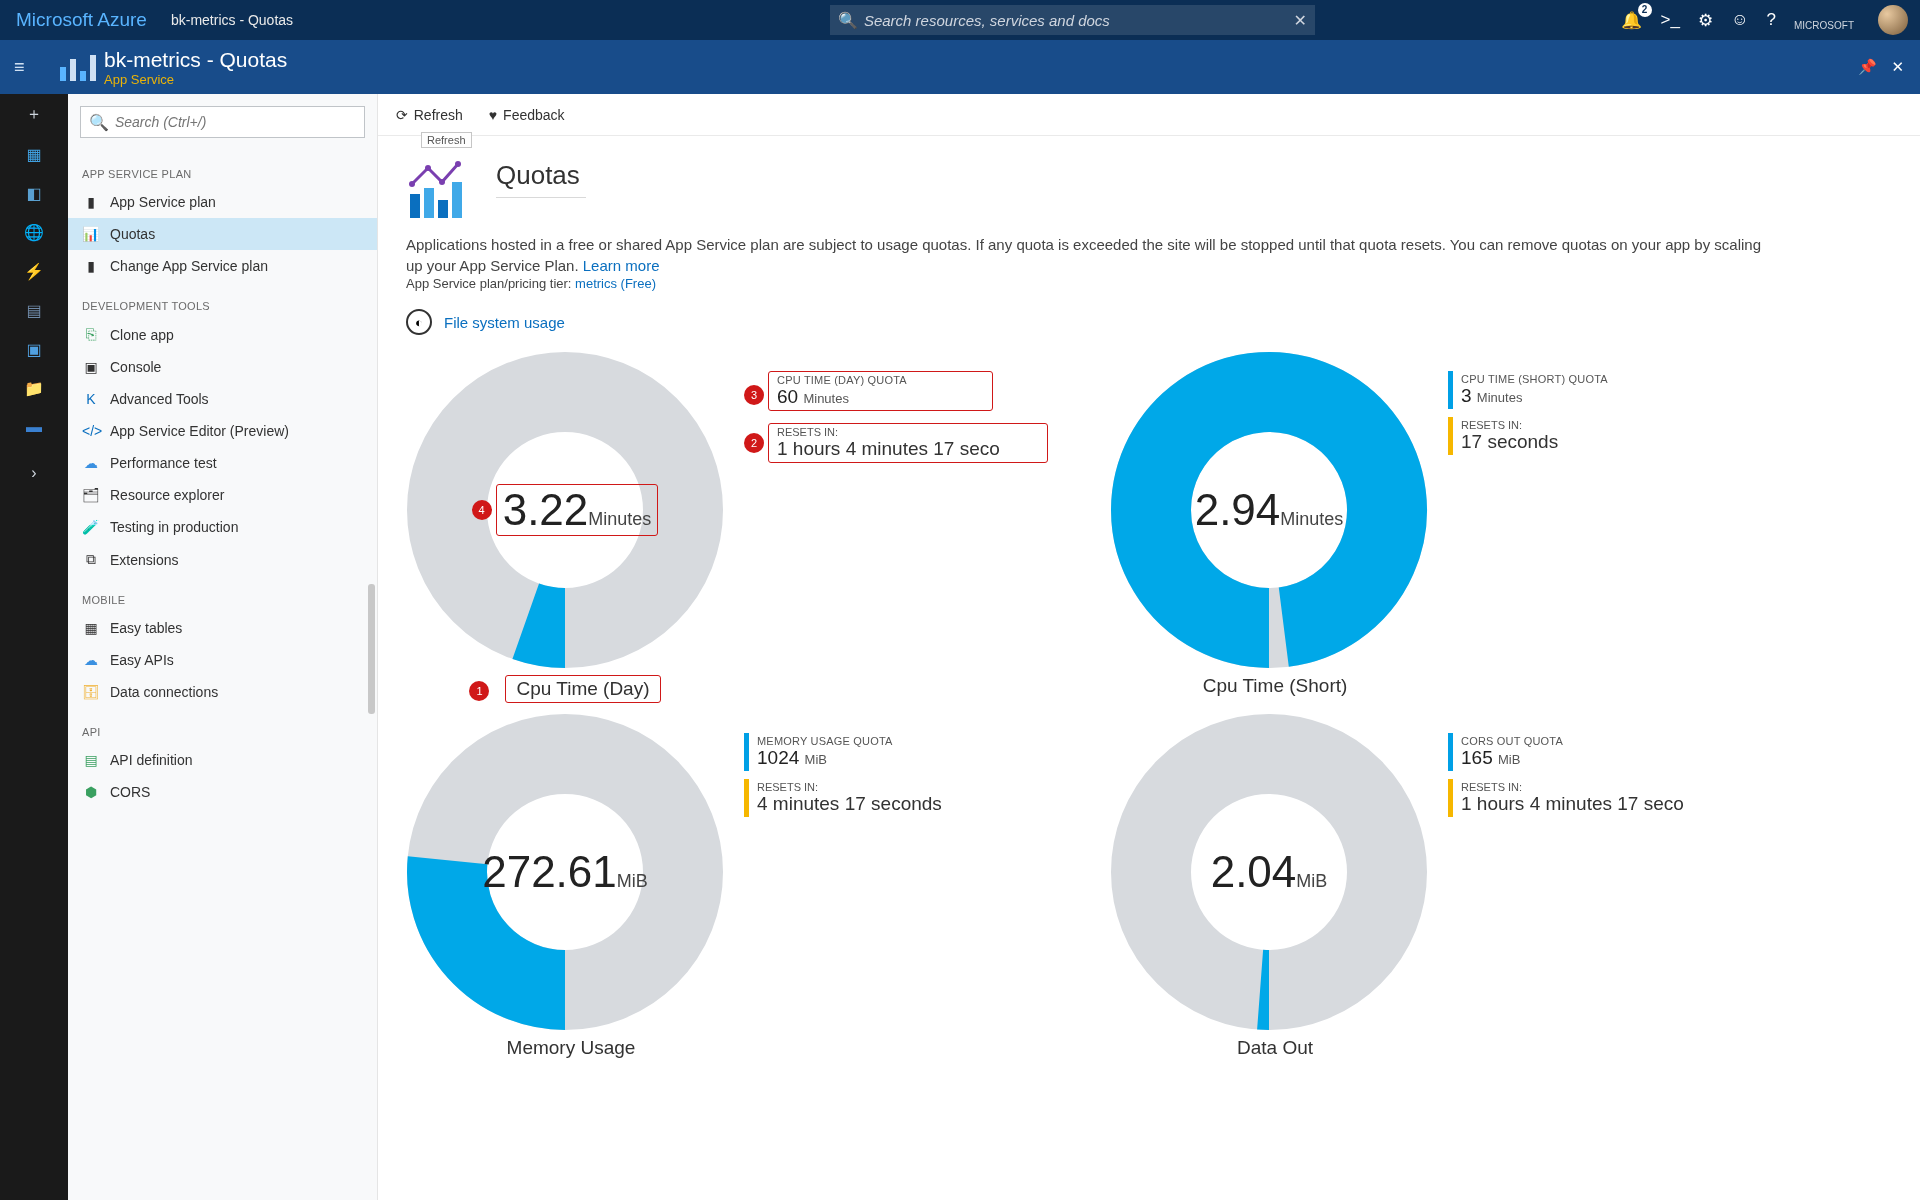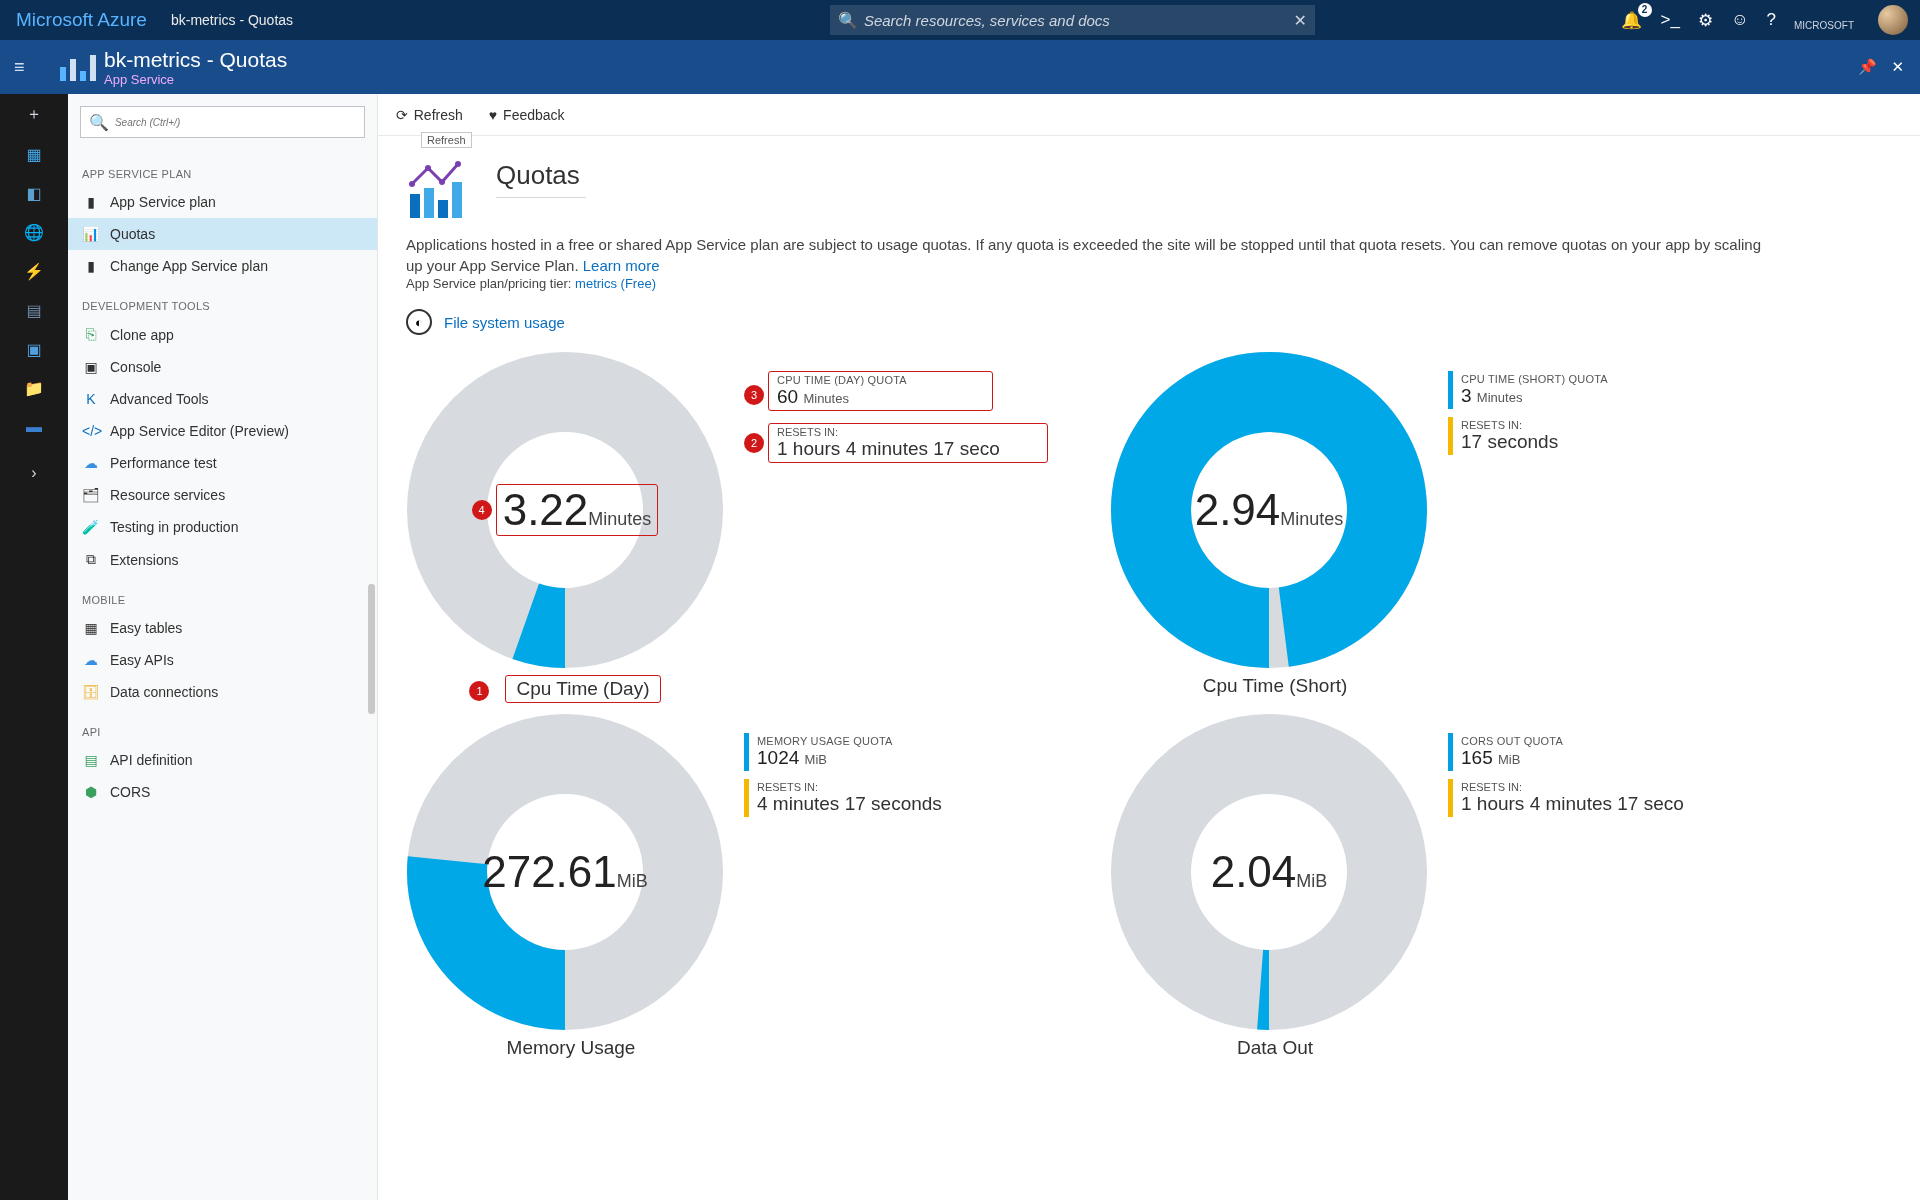--- a/index.html
+++ b/index.html
@@ -18,32 +18,32 @@
 .topicons .ti { color: #fff; font-size: 17px; position: relative; }
 .badge { position: absolute; top: -7px; right: -9px; background: #fff; color: #0b2e55; font-size: 10px; border-radius: 50%; width: 14px; height: 14px; display: flex; align-items: center; justify-content: center; font-weight: bold; }
 .acct { font-size: 10px; color: #d0d6df; text-align: right; margin-right: 6px; }
 .avatar { width: 30px; height: 30px; border-radius: 50%; background: radial-gradient(circle at 30% 30%, #e8c9a0, #7a5c3a); }
 
 
 .subbar { height: 54px; background: #184c8a; display: flex; align-items: center; color: #fff; padding-left: 14px; position: relative; }
 .hamb { width: 40px; font-size: 18px; color: #cfe0f3; }
 .subicon { width: 50px; display: flex; align-items: center; justify-content: center; }
 .subtitle .t { font-size: 21px; font-weight: 300; }
-.subtitle .s { font-size: 13px; color: #f0abfc; }
+.subtitle .s { font-size: 13px; color: #eab308; }
 .subright { position: absolute; right: 16px; display: flex; gap: 14px; color: #fff; font-size: 15px; }
 
 
 .main { display: flex; height: calc(1200px - 94px); }
 .leftrail { width: 68px; background: #1a1a1a; display: flex; flex-direction: column; align-items: center; padding-top: 10px; gap: 20px; }
 .leftrail .ritem { color: #cfd6de; font-size: 16px; width: 100%; text-align: center; }
 .plus { color: #36d433; font-size: 22px; }
 
 .navpanel { width: 310px; background: #f8f9fa; border-right: 1px solid #e5e5e5; display: flex; flex-direction: column; position: relative; }
 .npsearch { margin: 12px; height: 32px; border: 1px solid #c0c4c8; display: flex; align-items: center; padding: 0 8px; background: #fff; }
-.npsearch input { border: none; outline: none; font-style: italic; color: #ec4899; font-size: 10px; width: 100%; }
+.npsearch input { border: none; outline: none; font-style: italic; color: #ec4899; font-size: 14px; width: 100%; }
 .npgroup { font-size: 11px; color: #6a6a6a; letter-spacing: 0.3px; padding: 18px 14px 6px 14px; }
 .npitem { display: flex; align-items: center; gap: 10px; padding: 8px 14px; font-size: 14px; color: #323232; cursor: pointer; }
 .npitem.sel { background: #cce7f6; }
 .npitem .ic { width: 18px; text-align: center; font-size: 14px; }
 .navscroll { overflow-y: auto; flex: 1; }
 .scrollthumb { position: absolute; right: 2px; top: 490px; width: 7px; height: 130px; background: #c8c8c8; border-radius: 3px; }
 
 .content { flex: 1; background: #fff; display: flex; flex-direction: column; overflow: hidden; }
 .cmdbar { height: 42px; border-bottom: 1px solid #eaeaea; display: flex; align-items: center; padding-left: 18px; gap: 26px; position: relative; }
 .cmd { display: flex; align-items: center; gap: 6px; font-size: 14px; color: #323232; }
@@ -177,21 +177,21 @@
       <div class="npitem" data-interactable="true">
           <span class="ic" data-interactable="false" style="color:#0a6fbf">&lt;/&gt;</span>
           <span>App Service Editor (Preview)</span>
         </div>
       <div class="npitem" data-interactable="true">
           <span class="ic" data-interactable="false" style="color:#3a90e0">☁</span>
           <span>Performance test</span>
         </div>
       <div class="npitem" data-interactable="true">
           <span class="ic" data-interactable="false">🗂</span>
-          <span>Resource services</span>
+          <span>Resource explorer</span>
         </div>
       <div class="npitem" data-interactable="true">
           <span class="ic" data-interactable="false" style="color:#3a90e0">🧪</span>
           <span>Testing in production</span>
         </div>
       <div class="npitem" data-interactable="true">
           <span class="ic" data-interactable="false">⧉</span>
           <span>Extensions</span>
         </div>
 

